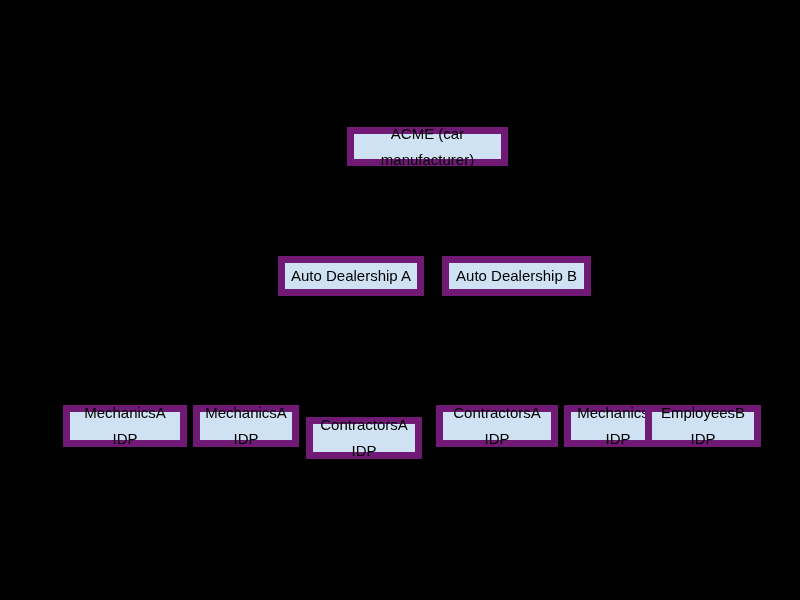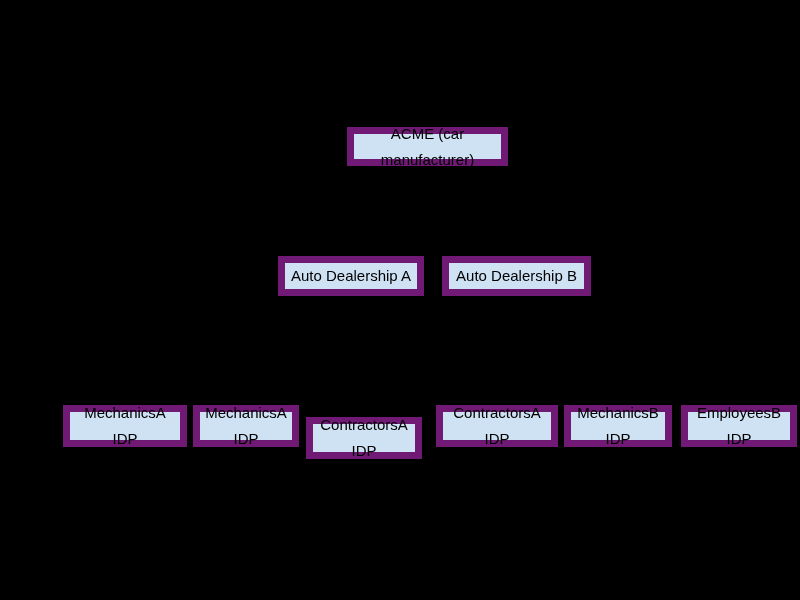--- a/index.html
+++ b/index.html
@@ -37,21 +37,21 @@
     justify-content: center;
   }
   .n-acme { left: 347px; top: 127px; width: 161px; height: 39px; }
   .n-da   { left: 278px; top: 256px; width: 146px; height: 40px; }
   .n-db   { left: 442px; top: 256px; width: 149px; height: 40px; }
   .n-ea   { left:  63px; top: 405px; width: 124px; height: 42px; }
   .n-ma   { left: 193px; top: 405px; width: 106px; height: 42px; }
   .n-ca   { left: 306px; top: 417px; width: 116px; height: 42px; }
   .n-cb   { left: 436px; top: 405px; width: 122px; height: 42px; }
   .n-mb   { left: 564px; top: 405px; width: 108px; height: 42px; }
-  .n-eb   { left: 681px; top: 405px; width: 116px; height: 42px; }
+  .n-eb   { left: 645px; top: 405px; width: 116px; height: 42px; }
 </style>
 </head>
 <body>
 
 <div id="canvas">
 
   <svg id="edges" viewBox="0 0 800 600" xmlns="http://www.w3.org/2000/svg">
     <g stroke="#000000" stroke-width="1.5" fill="none">
       <line x1="427.5" y1="166" x2="351" y2="256"></line>
       <line x1="427.5" y1="166" x2="527.5" y2="256"></line>

